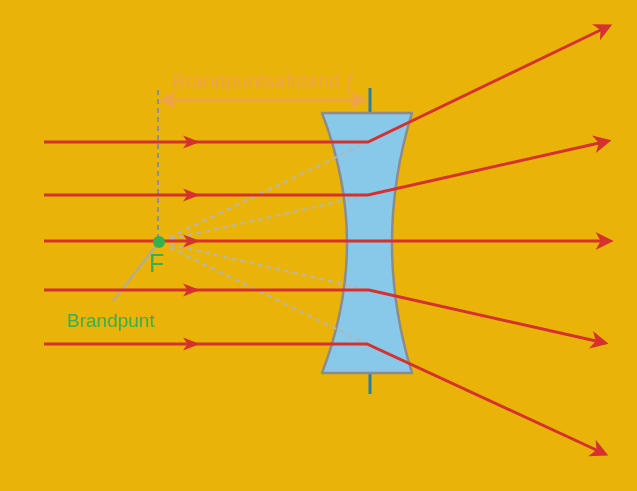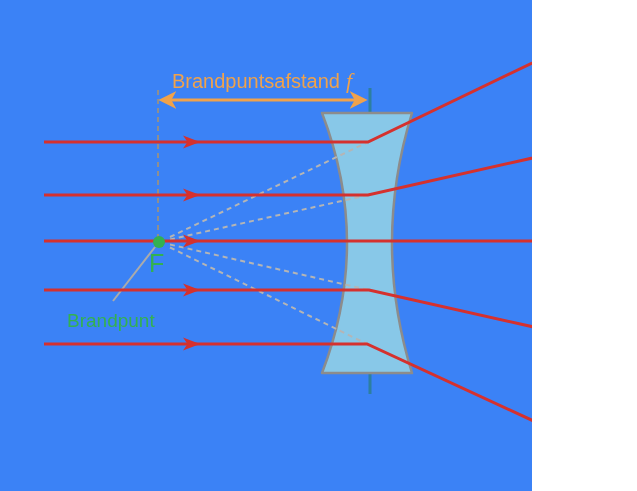--- a/index.html
+++ b/index.html
@@ -3,22 +3,22 @@
 <meta charset="utf-8">
 <style>
   html, body { margin: 0; padding: 0; }
   body {
     width: 637px; height: 491px;
     background: #ffffff;
     font-family: "Liberation Sans", sans-serif;
   }
   .stage {
     position: relative;
-    width: 532px; height: 491px;
-    background: #3b82f6;
+    width: 637px; height: 491px;
+    background: #eab308;
     overflow: hidden;
     text-decoration: underline;
   }
   svg { display: block; }
   text { font-family: "Liberation Sans", sans-serif; }
   .measure-label { font-size: 20px; }
   .measure-symbol {
     font-family: "Liberation Serif", serif;
     font-style: italic;
     font-size: 22px;

